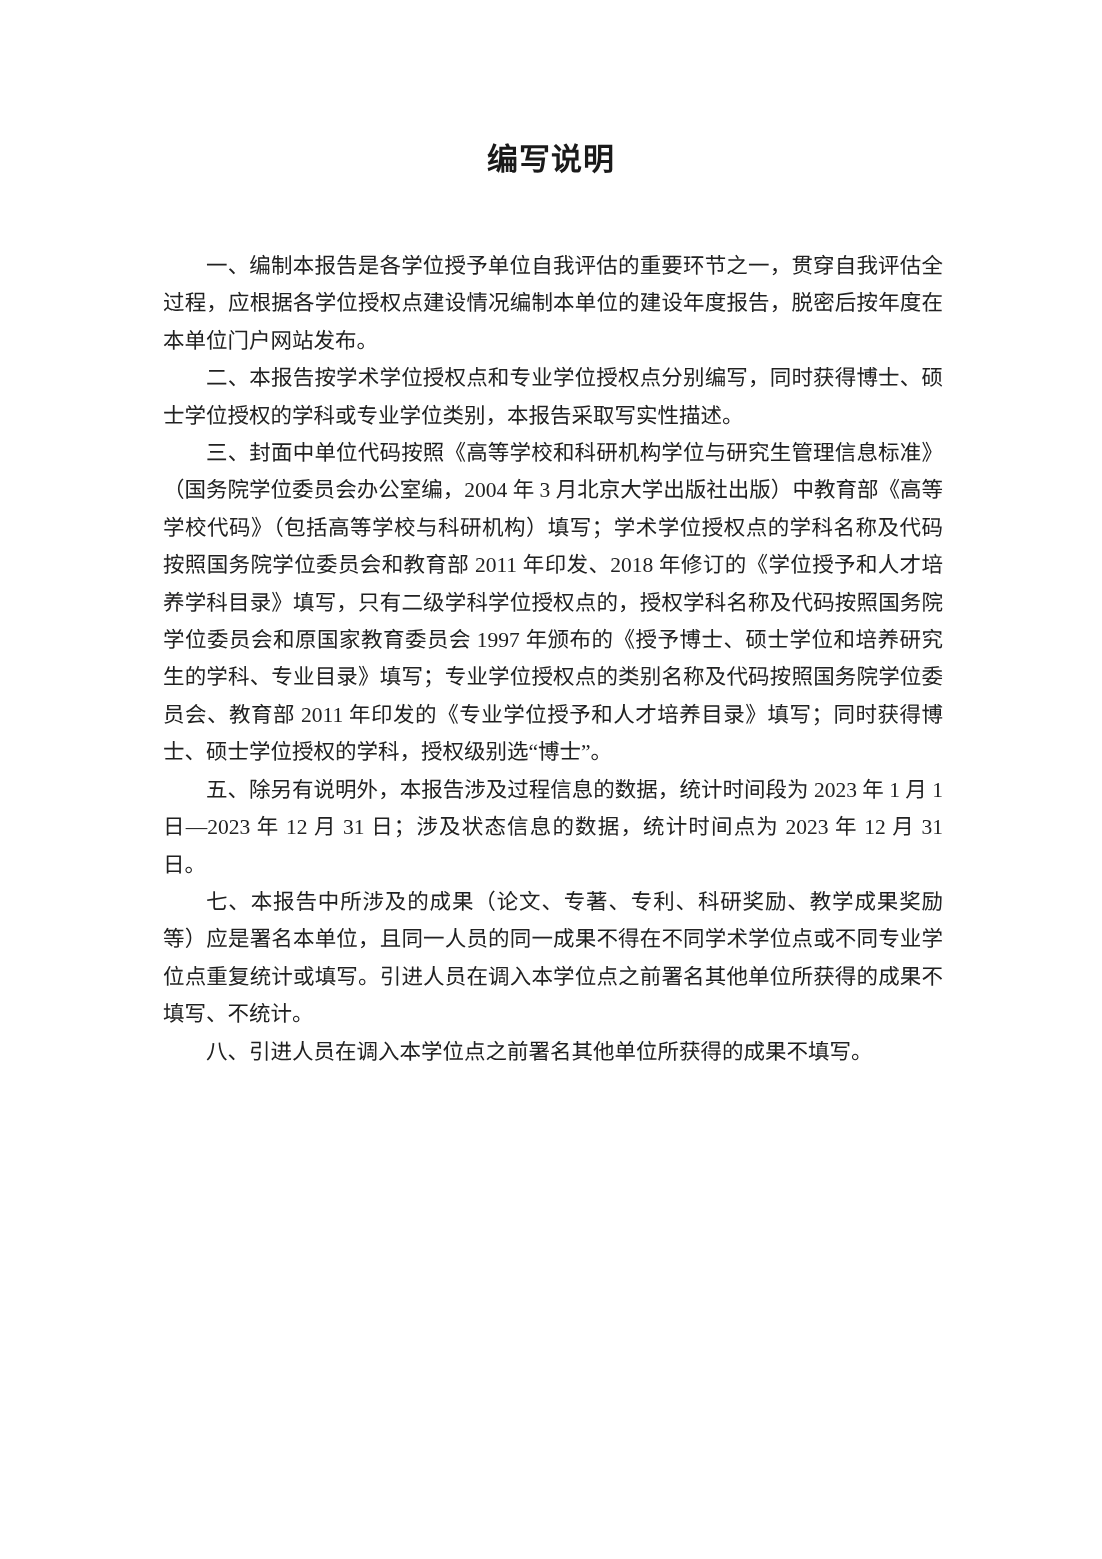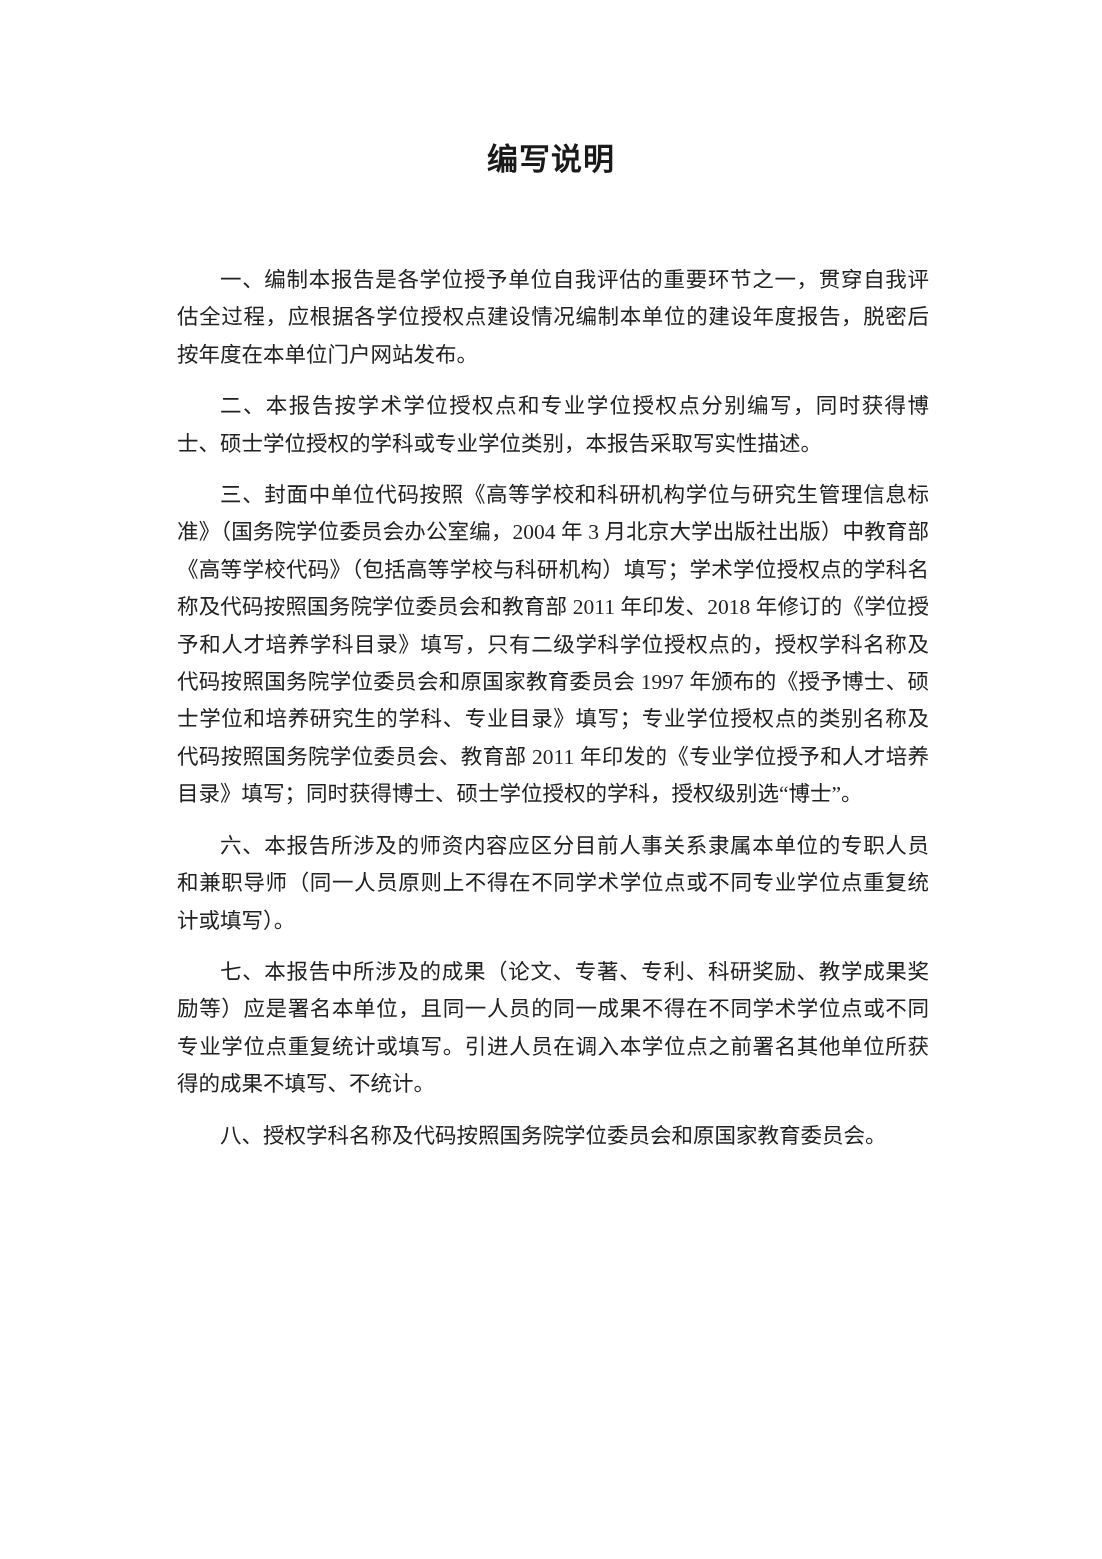--- a/index.html
+++ b/index.html
@@ -32,31 +32,31 @@
     top: 248px;
     left: 163px;
     width: 780px;
     font-family: "Liberation Serif", "DejaVu Serif", serif;
     font-size: 21.5px;
     line-height: 37.4px;
     color: #212121;
     text-align: justify;
   }
   .doc-body p {
-    margin: 14px;
+    margin: 0;
     padding: 0;
     text-indent: 2em;
   }
 </style>
 </head>
 <body>
 
 <div class="page">
   <h1 class="doc-title">编写说明</h1>
   <div class="doc-body">
     <p>一、编制本报告是各学位授予单位自我评估的重要环节之一，贯穿自我评估全过程，应根据各学位授权点建设情况编制本单位的建设年度报告，脱密后按年度在本单位门户网站发布。</p>
     <p>二、本报告按学术学位授权点和专业学位授权点分别编写，同时获得博士、硕士学位授权的学科或专业学位类别，本报告采取写实性描述。</p>
     <p>三、封面中单位代码按照《高等学校和科研机构学位与研究生管理信息标准》（国务院学位委员会办公室编，2004 年 3 月北京大学出版社出版）中教育部《高等学校代码》（包括高等学校与科研机构）填写；学术学位授权点的学科名称及代码按照国务院学位委员会和教育部 2011 年印发、2018 年修订的《学位授予和人才培养学科目录》填写，只有二级学科学位授权点的，授权学科名称及代码按照国务院学位委员会和原国家教育委员会 1997 年颁布的《授予博士、硕士学位和培养研究生的学科、专业目录》填写；专业学位授权点的类别名称及代码按照国务院学位委员会、教育部 2011 年印发的《专业学位授予和人才培养目录》填写；同时获得博士、硕士学位授权的学科，授权级别选“博士”。</p>
-    <p>六、本报告所涉及的师资内容应区分目前人事关系隶属本单位的专职人员和兼职导师（同一人员原则上不得在不同学术学位点或不同专业学位点重复统计或填写）。</p>
+    <p>五、除另有说明外，本报告涉及过程信息的数据，统计时间段为 2023 年 1 月 1 日—2023 年 12 月 31 日；涉及状态信息的数据，统计时间点为 2023 年 12 月 31 日。</p>
     <p>七、本报告中所涉及的成果（论文、专著、专利、科研奖励、教学成果奖励等）应是署名本单位，且同一人员的同一成果不得在不同学术学位点或不同专业学位点重复统计或填写。引进人员在调入本学位点之前署名其他单位所获得的成果不填写、不统计。</p>
-    <p>八、授权学科名称及代码按照国务院学位委员会和原国家教育委员会。</p>
+    <p>八、引进人员在调入本学位点之前署名其他单位所获得的成果不填写。</p>
   </div>
 </div>
 
 </body></html>

